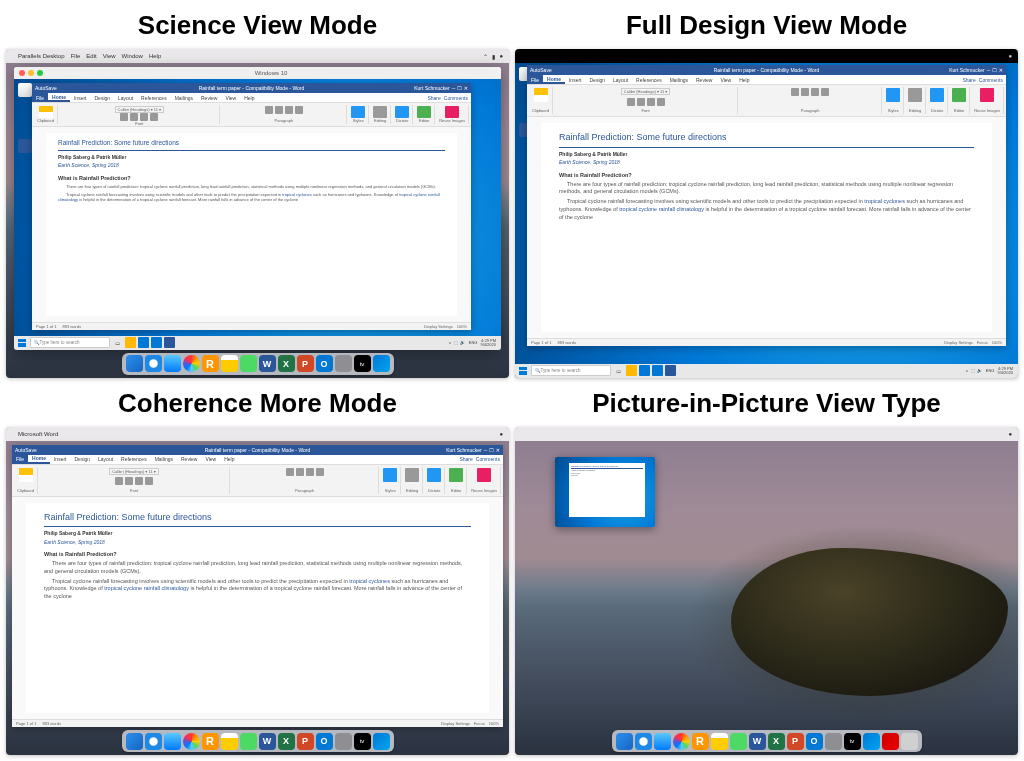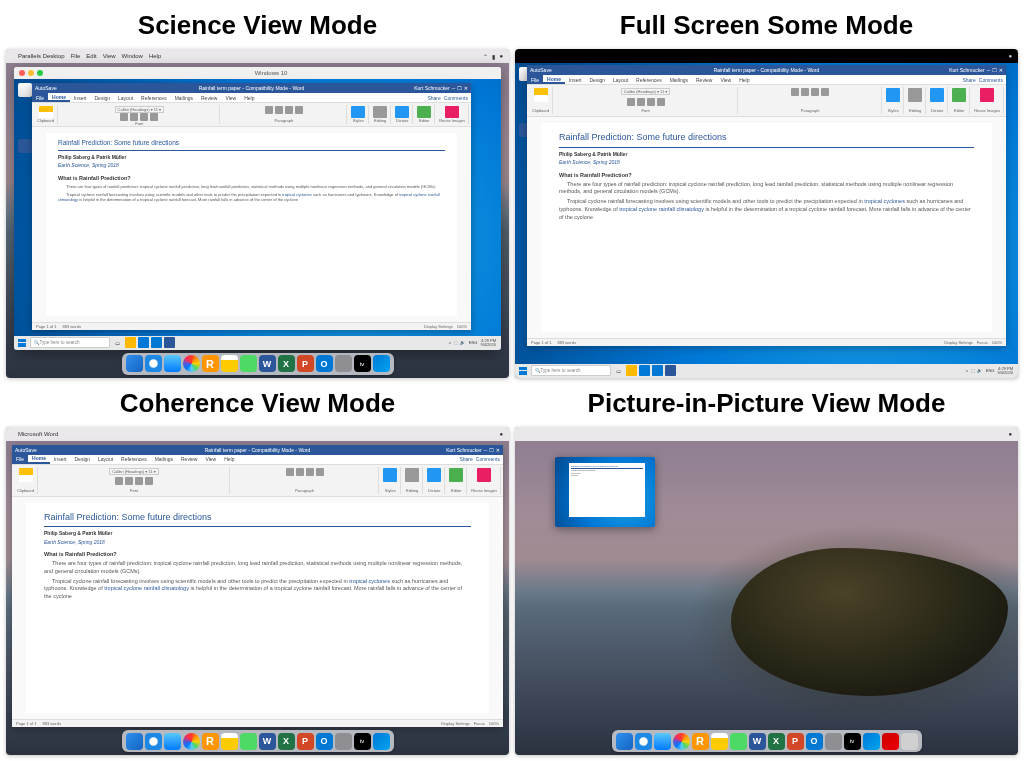--- a/index.html
+++ b/index.html
@@ -477,21 +477,21 @@
         <div class="dock-icon di-ppt">P</div>
         <div class="dock-icon di-outlook">O</div>
         <div class="dock-icon di-settings"></div>
         <div class="dock-icon di-tv">tv</div>
         <div class="dock-icon di-win"></div>
       </div>
     </div>
   </div>
 
   <div class="cell">
-    <div class="cell-title">Full Screen Some Mode</div>
+    <div class="cell-title">Full Design View Mode</div>
     <div class="screenshot fs">
       <div class="mac-menubar" style="background:#000;color:#ccc;">
         <span class="apple"></span>
         <span class="right">
             <span>●</span>
           </span>
       </div>
       <div class="win-desktop">
         <div class="win-side-icon wsi-recycle"></div>
         <div class="win-side-icon wsi-word"></div>
@@ -613,21 +613,21 @@
               <span>4:29 PM</span><br>
               <span>9/4/2020</span>
             </span>
           </div>
         </div>
       </div>
     </div>
   </div>
 
   <div class="cell">
-    <div class="cell-title">Coherence View Mode</div>
+    <div class="cell-title">Coherence More Mode</div>
     <div class="screenshot coh">
       <div class="mac-bg"></div>
         <div class="island"></div>
       <div class="mac-menubar">
         <span class="apple"></span>
         <span>Microsoft Word</span>
         <span class="right">
             <span>●</span>
           </span>
       </div>
@@ -738,21 +738,21 @@
         <div class="dock-icon di-ppt">P</div>
         <div class="dock-icon di-outlook">O</div>
         <div class="dock-icon di-settings"></div>
         <div class="dock-icon di-tv">tv</div>
         <div class="dock-icon di-win"></div>
       </div>
     </div>
   </div>
 
   <div class="cell">
-    <div class="cell-title">Picture-in-Picture View Mode</div>
+    <div class="cell-title">Picture-in-Picture View Type</div>
     <div class="screenshot">
       <div class="mac-bg"></div>
         <div class="island"></div>
       <div class="mac-menubar">
         <span class="apple"></span>
         <span class="right">
             <span>●</span>
           </span>
       </div>
 

